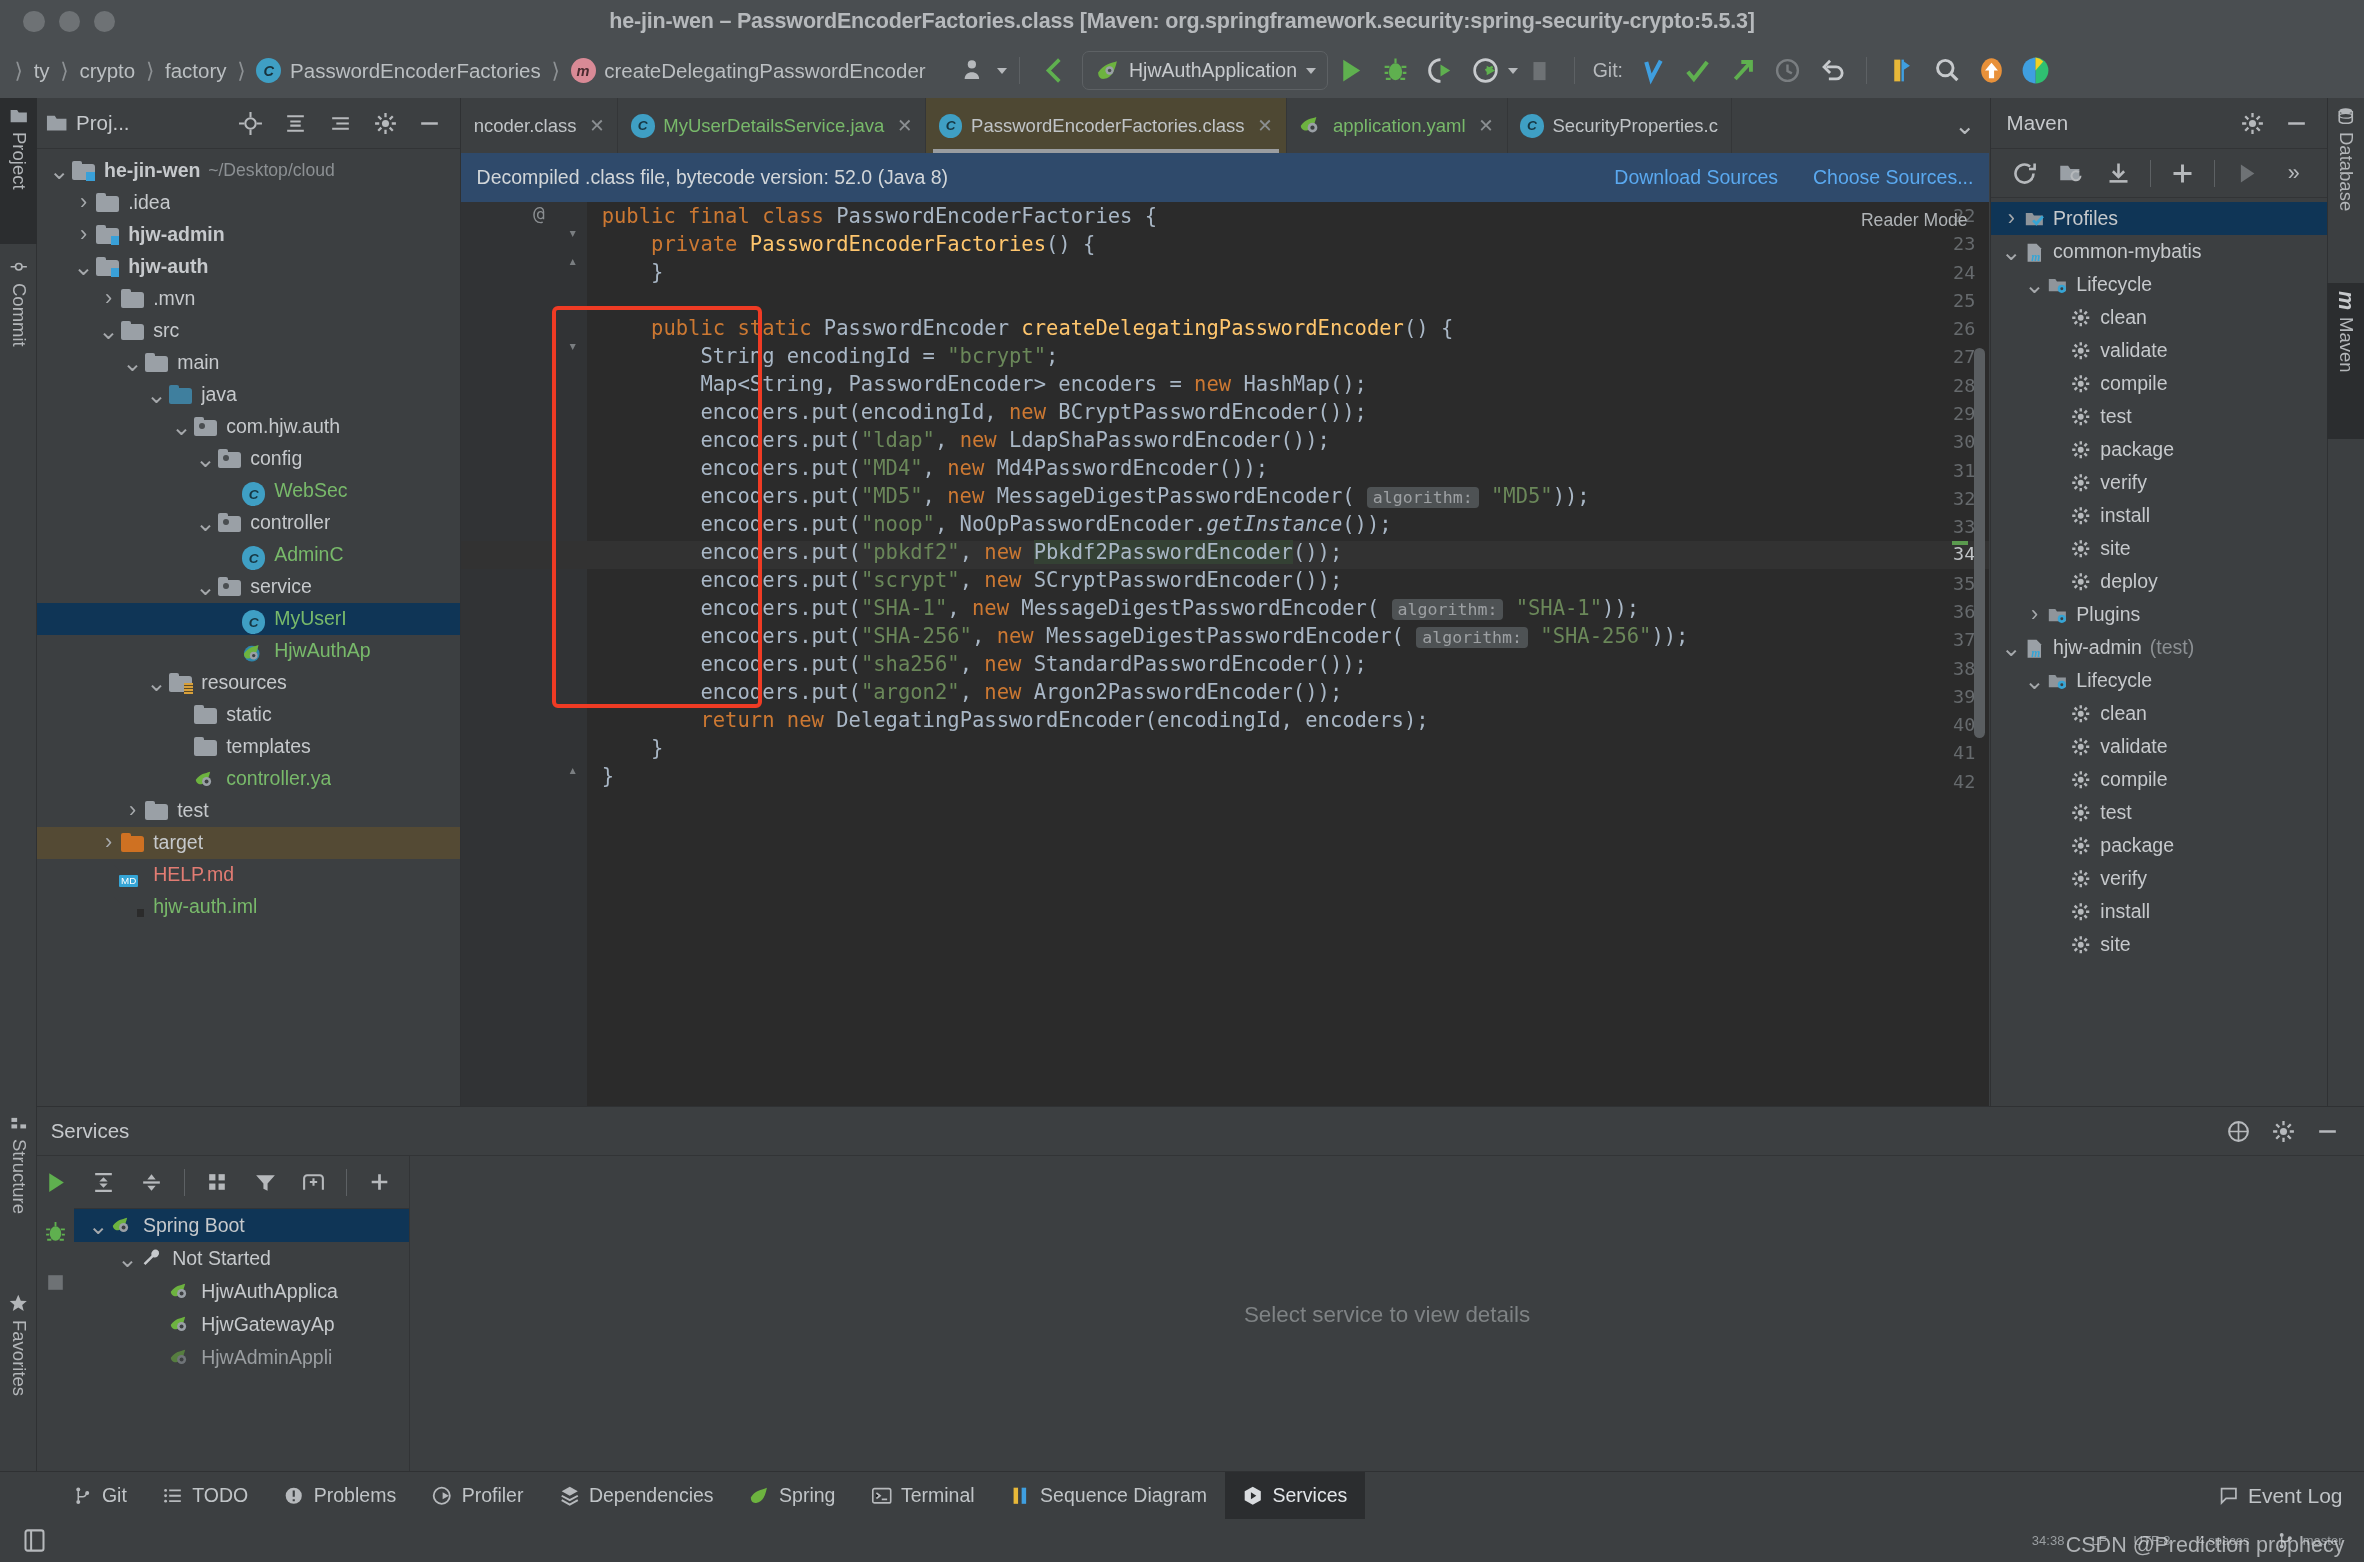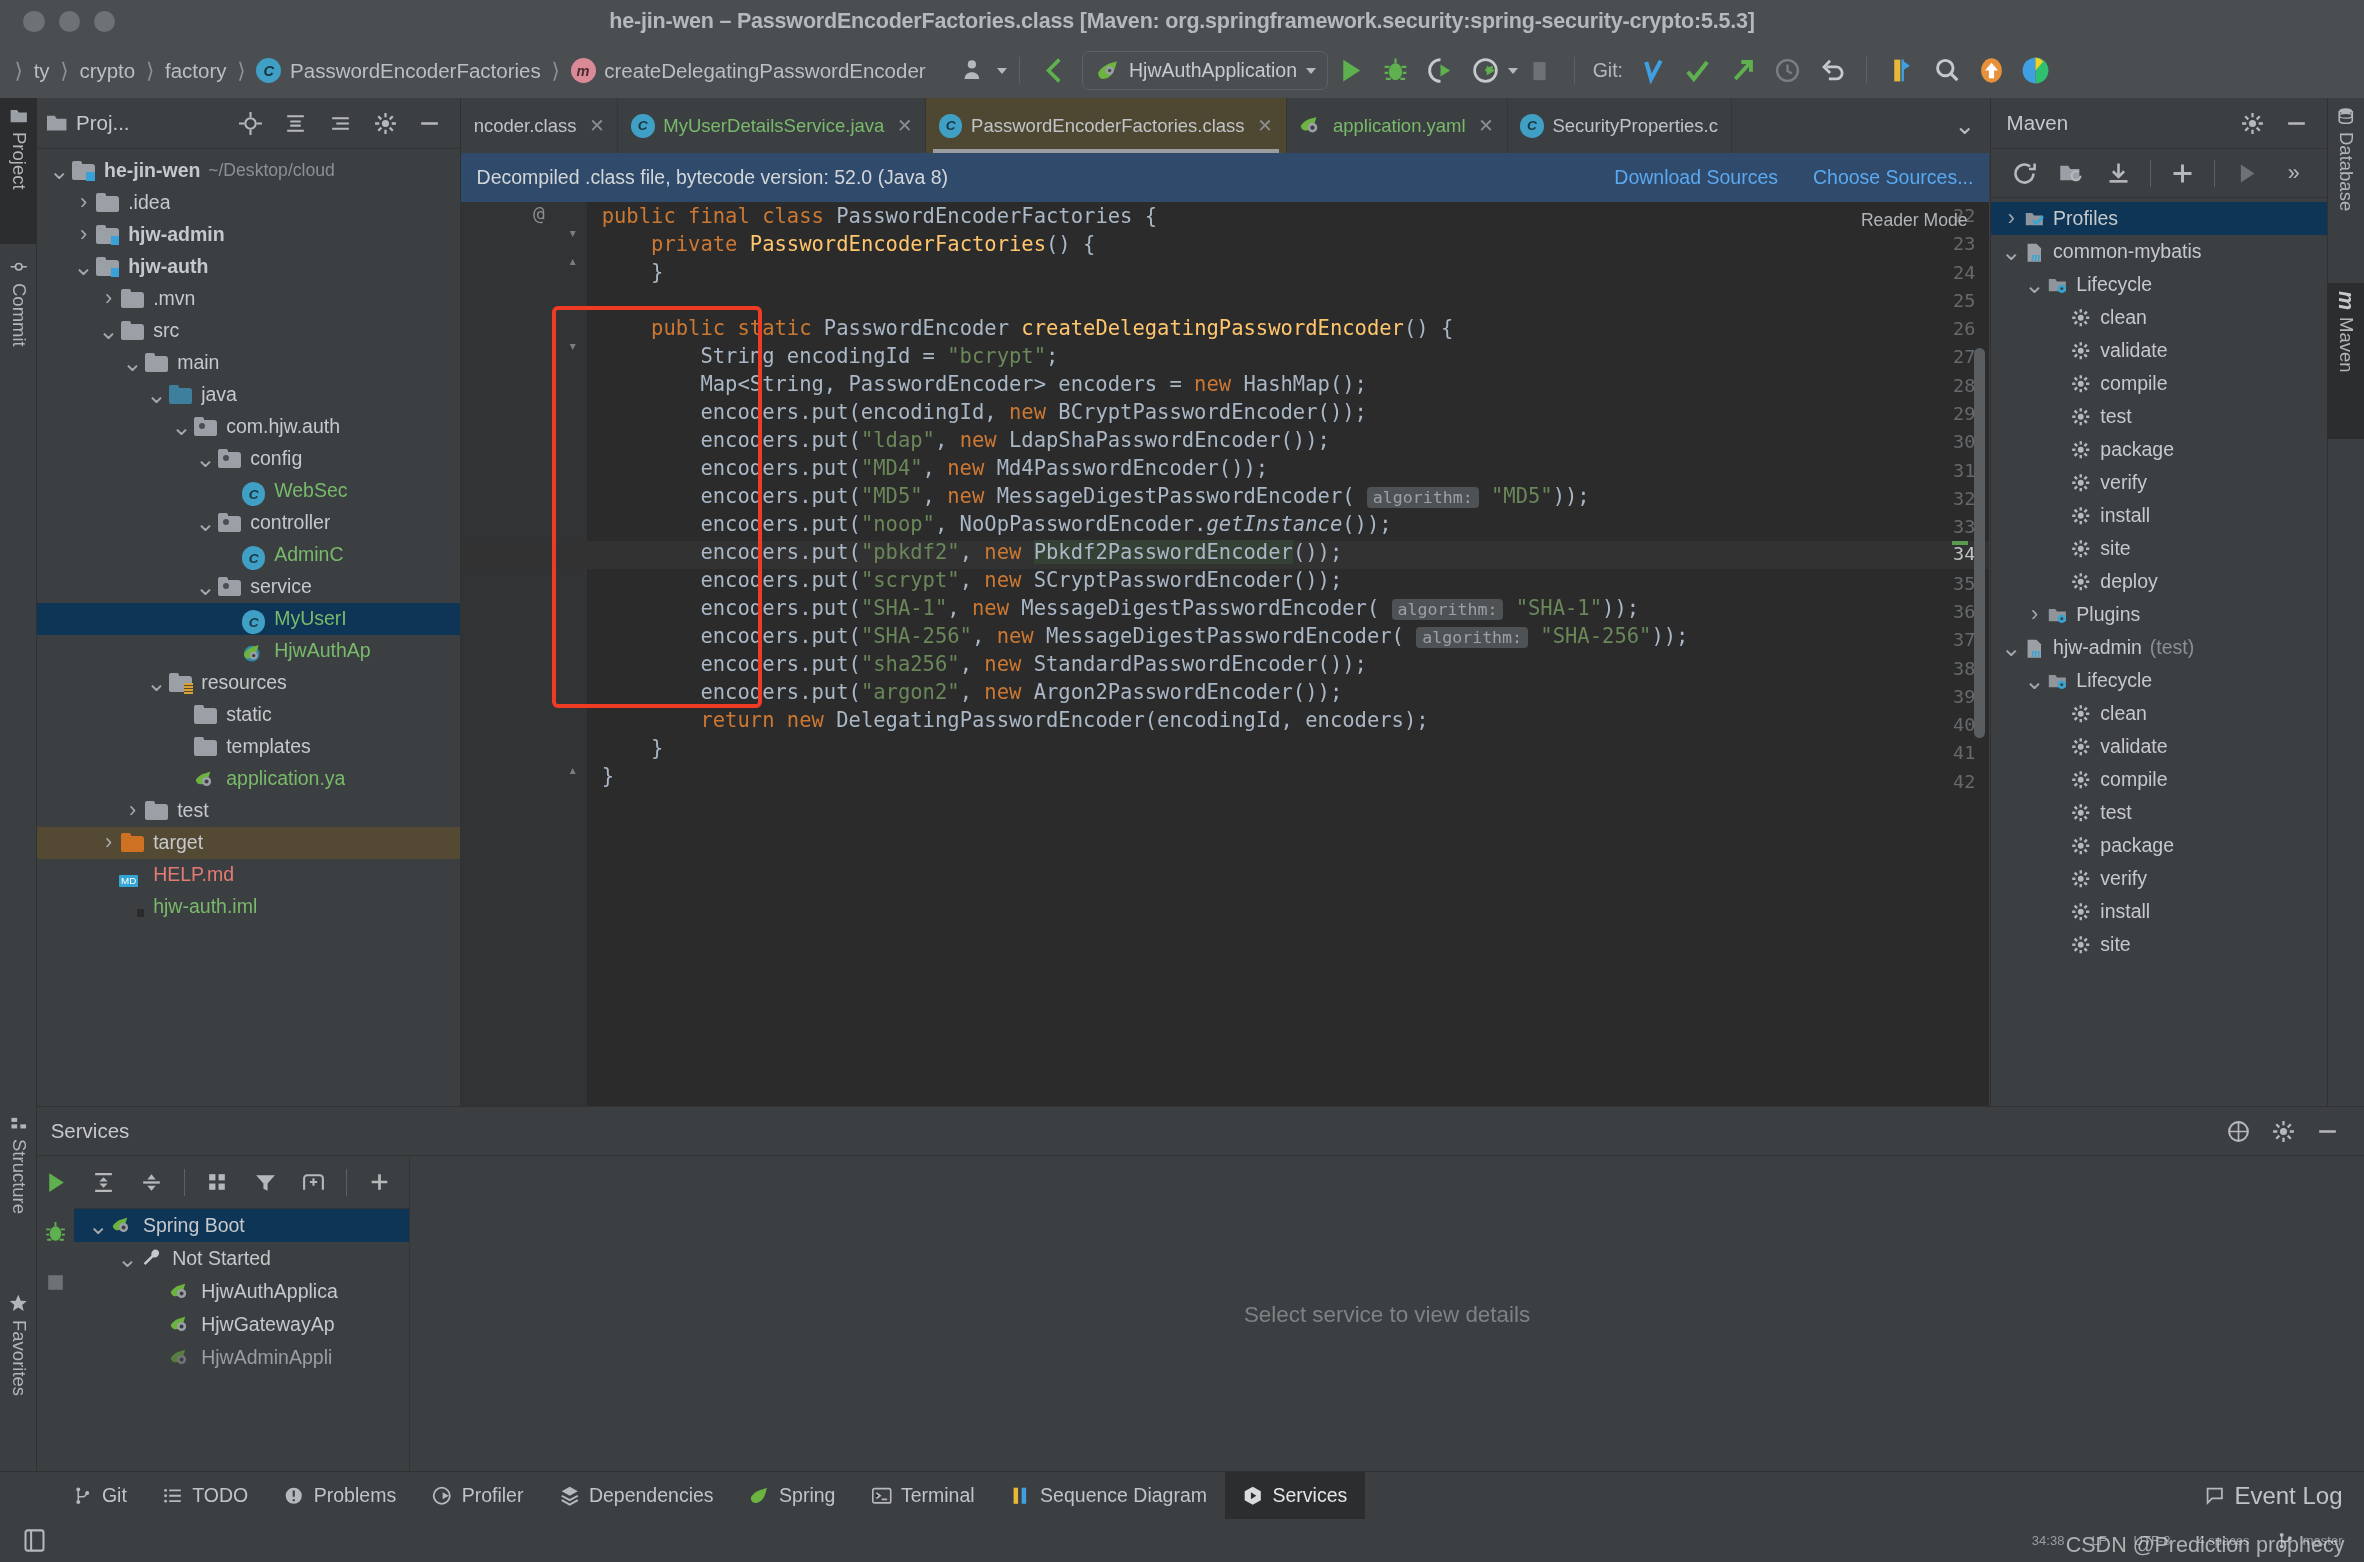--- a/index.html
+++ b/index.html
@@ -578,21 +578,21 @@
         </div>
         <div class="trow" style="padding-left: 132px;">
           <span class="tw"></span>
           <span class="ticon">
             <svg width="23.4" height="21.5" viewBox="0 0 24 24">
               <path d="M1 12c5-7 10-7 16-9-2 8-4 13-10 14-3 .4-6-2-6-5z" fill="#6db33f"></path>
               <circle cx="13" cy="14" r="5" fill="#9aa0a6"></circle>
               <circle cx="13" cy="14" r="2.2" fill="#3c3f41"></circle>
             </svg>
           </span>
-          <span class="tlbl green">application.ya</span>
+          <span class="tlbl green">controller.ya</span>
         </div>
         <div class="trow" style="padding-left: 83px;">
           <span class="tw" style="font-size: 21.5px;">›</span>
           <span class="ticon"><span class="fd"></span></span>
           <span class="tlbl">test</span>
         </div>
         <div class="trow sel-brown" style="padding-left: 59px;">
           <span class="tw" style="font-size: 21.5px;">›</span>
           <span class="ticon"><span class="fd orange"></span></span>
           <span class="tlbl">target</span>
@@ -1231,21 +1231,21 @@
           </svg>
         </span>
         <span>Services</span>
       </div>
       <div class="bgrow">
         <span style="margin-right:8.8px;display:inline-flex">
           <svg width="21.5" height="21.5" viewBox="0 0 24 24">
             <path d="M4 4h16v11H9l-5 5z" stroke="#b6b9bc" stroke-width="1.9" fill="none"></path>
           </svg>
         </span>
-        <span style="font-size:24px;color:#c0c4c7">Event Log</span>
+        <span style="font-size:21px;color:#c0c4c7">Event Log</span>
       </div>
     </div>
 
   <div class="statusbar">
     <div class="sb-left">
       <span class="icon-btn">
         <svg width="27" height="27" viewBox="0 0 24 24">
             <rect x="4" y="3" width="16" height="18" rx="2" stroke="#b6b9bc" stroke-width="1.8" fill="none"></rect>
             <path d="M9 3v18" stroke="#b6b9bc" stroke-width="1.8"></path>
           </svg>

